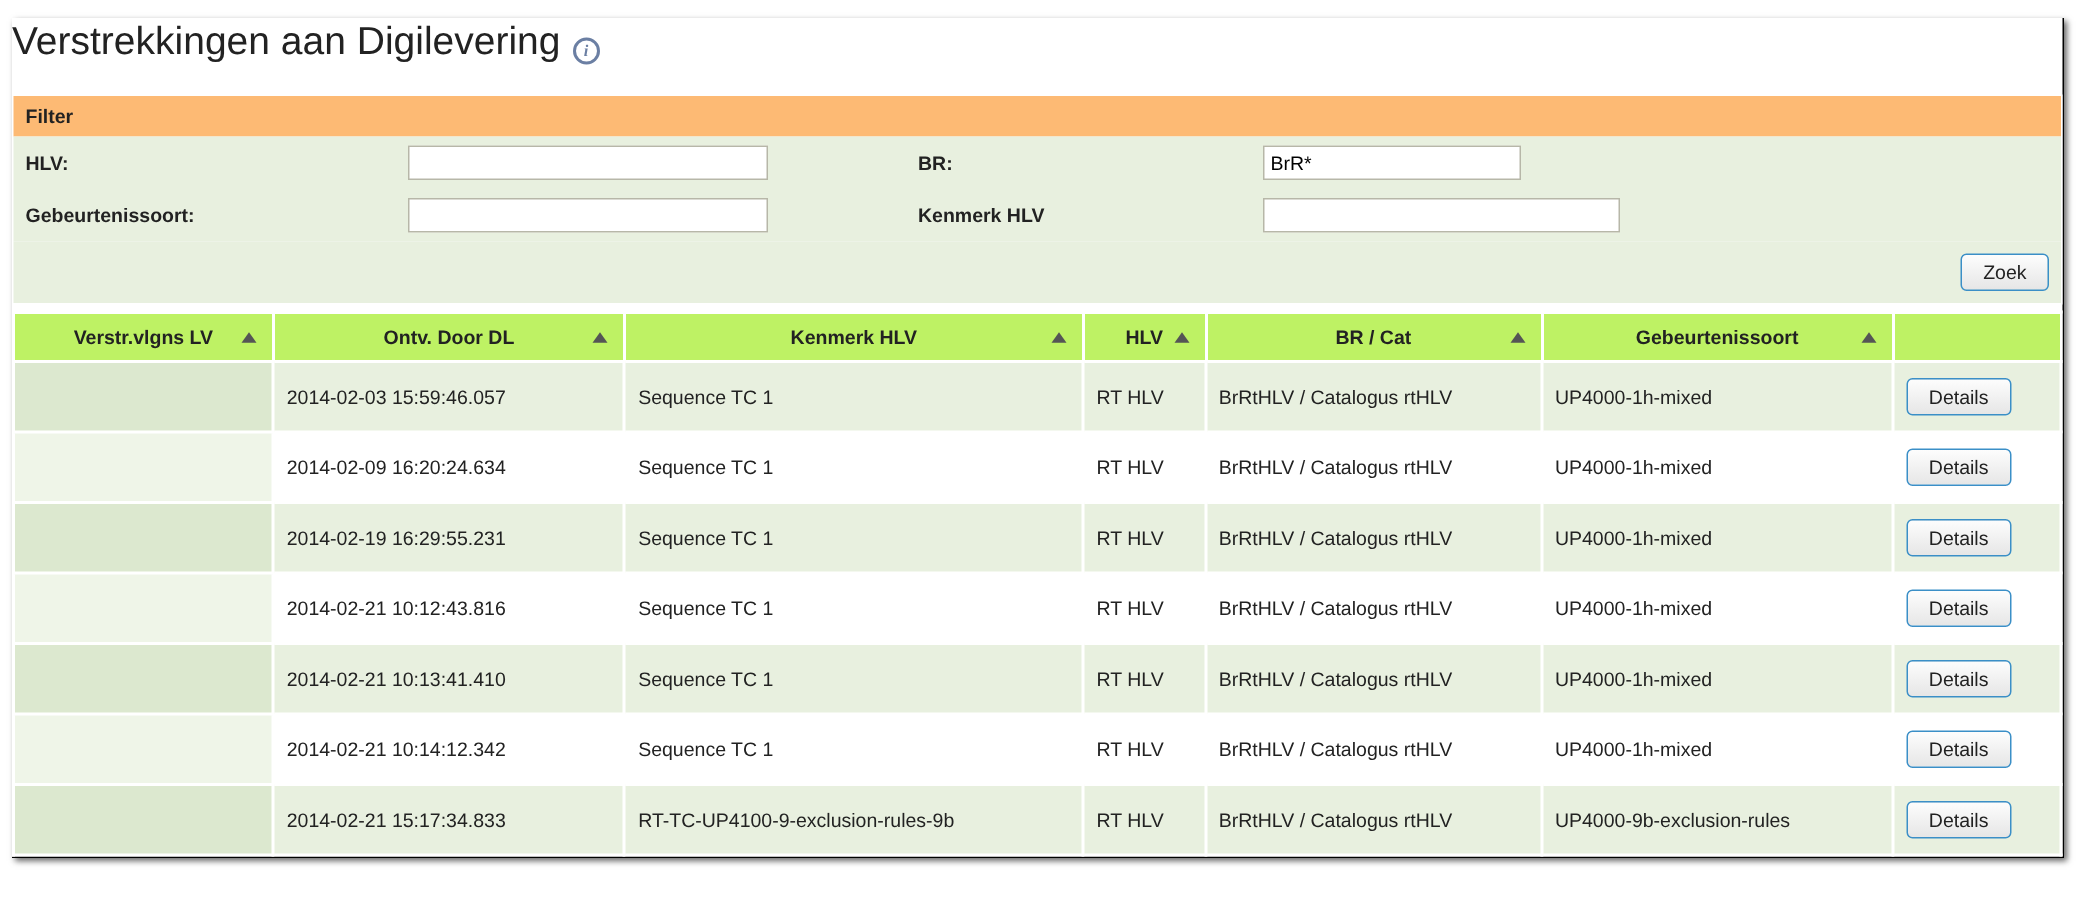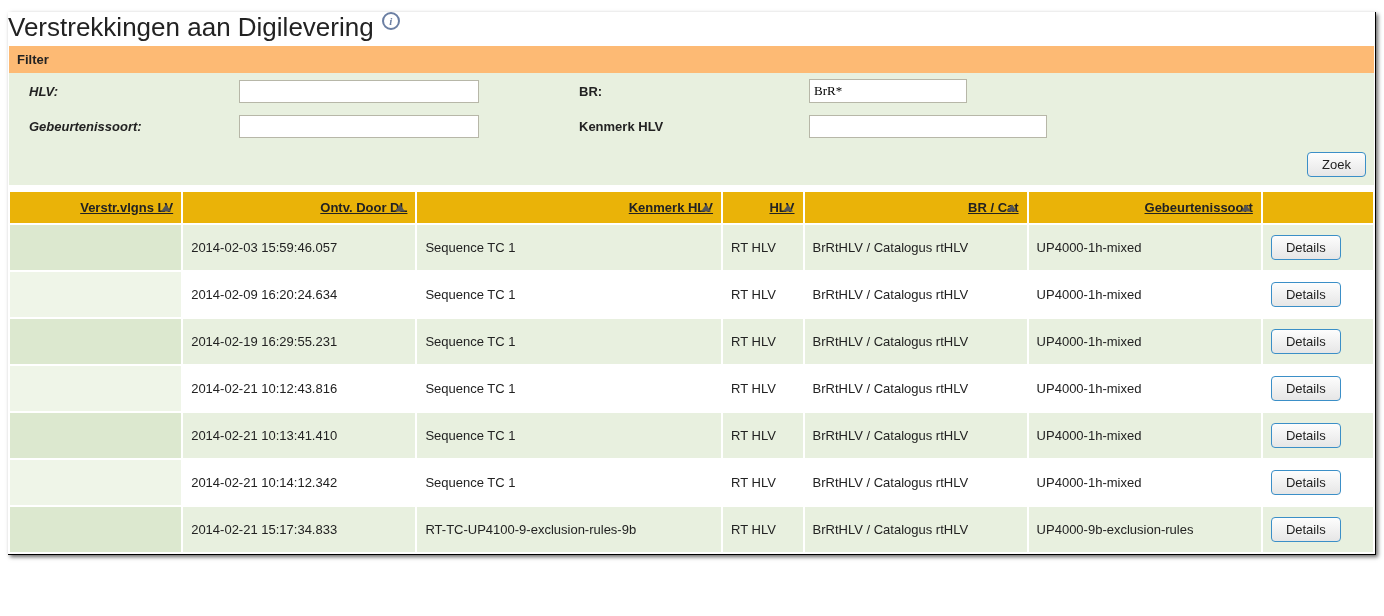--- a/index.html
+++ b/index.html
@@ -15,23 +15,23 @@
     .wrap {
       border: 1px solid #000;
       border-top: none;
       border-left: none;
       box-shadow: 2px 2px 4px rgba(0,0,0,.6);
       padding-bottom: 0;
     }
     h1 {
       font-size: 26px;
       font-weight: 400;
-      margin: 4px 0 2px 0;
+      margin: 4px 0 20px 0;
       display: flex;
-      align-items: flex-start;
+      align-items: flex-end;
       gap: 8px;
     }
     .info-icon {
       display: inline-flex;
       width: 18px; height: 18px;
       border: 2px solid #6b7fa3;
       border-radius: 50%;
       align-items: center;
       justify-content: center;
       font-size: 11px;
@@ -49,44 +49,43 @@
     }
     .filter-grid {
       background: #e8f0df;
     }
     .filter-row {
       display: flex;
       padding: 6px 0;
       align-items: center;
     }
     .flabel {
-      width: 230px;
-      padding-left: 20px;
-      font-weight: bold;
-      font-style: italic;
+      width: 263px;
+      padding-left: 8px;
+      font-weight: bold;
     }
     .fcell1 { width: 340px; }
     .flabel2 { width: 230px; font-weight: bold; }
     .fcell2 { width: 260px; }
     .fhint {
       flex: 1;
       text-align: right;
       padding-right: 30px;
       font-size: 12px;
       color: #222;
     }
     input[type=text] {
       border: 1px solid #b7b7a8;
       padding: 3px 4px;
       font-size: 13px;
       background: #fff;
     }
     .w200 { width: 200px; }
     .w240 { width: 240px; }
-    .w190 { width: 158px; font-family: Liberation Serif, serif; }
+    .w190 { width: 172px; }
     .w238 { width: 238px; }
 
     .btnbar {
       background: #e8f0df;
       padding: 8px;
       text-align: right;
     }
     .btn {
       display: inline-block;
       padding: 4px 14px;
@@ -97,29 +96,28 @@
       color: #222;
       cursor: pointer;
     }
 
     table {
       width: 100%;
       border-collapse: collapse;
       margin-top: 4px;
     }
     thead th {
-      background: #eab308;
-      font-weight: bold;
-      text-align: right;
+      background: #bef264;
+      font-weight: bold;
+      text-align: center;
       padding: 8px 8px;
       border: 2px solid #fff;
       border-bottom: 2px solid #fff;
       position: relative;
       font-size: 13px;
-      text-decoration: underline;
     }
     .sort-icon {
       position: absolute;
       right: 10px;
       top: 50%;
       transform: translateY(-50%);
       width: 0; height: 0;
       border-left: 5px solid transparent;
       border-right: 5px solid transparent;
       border-bottom: 7px solid #555;

